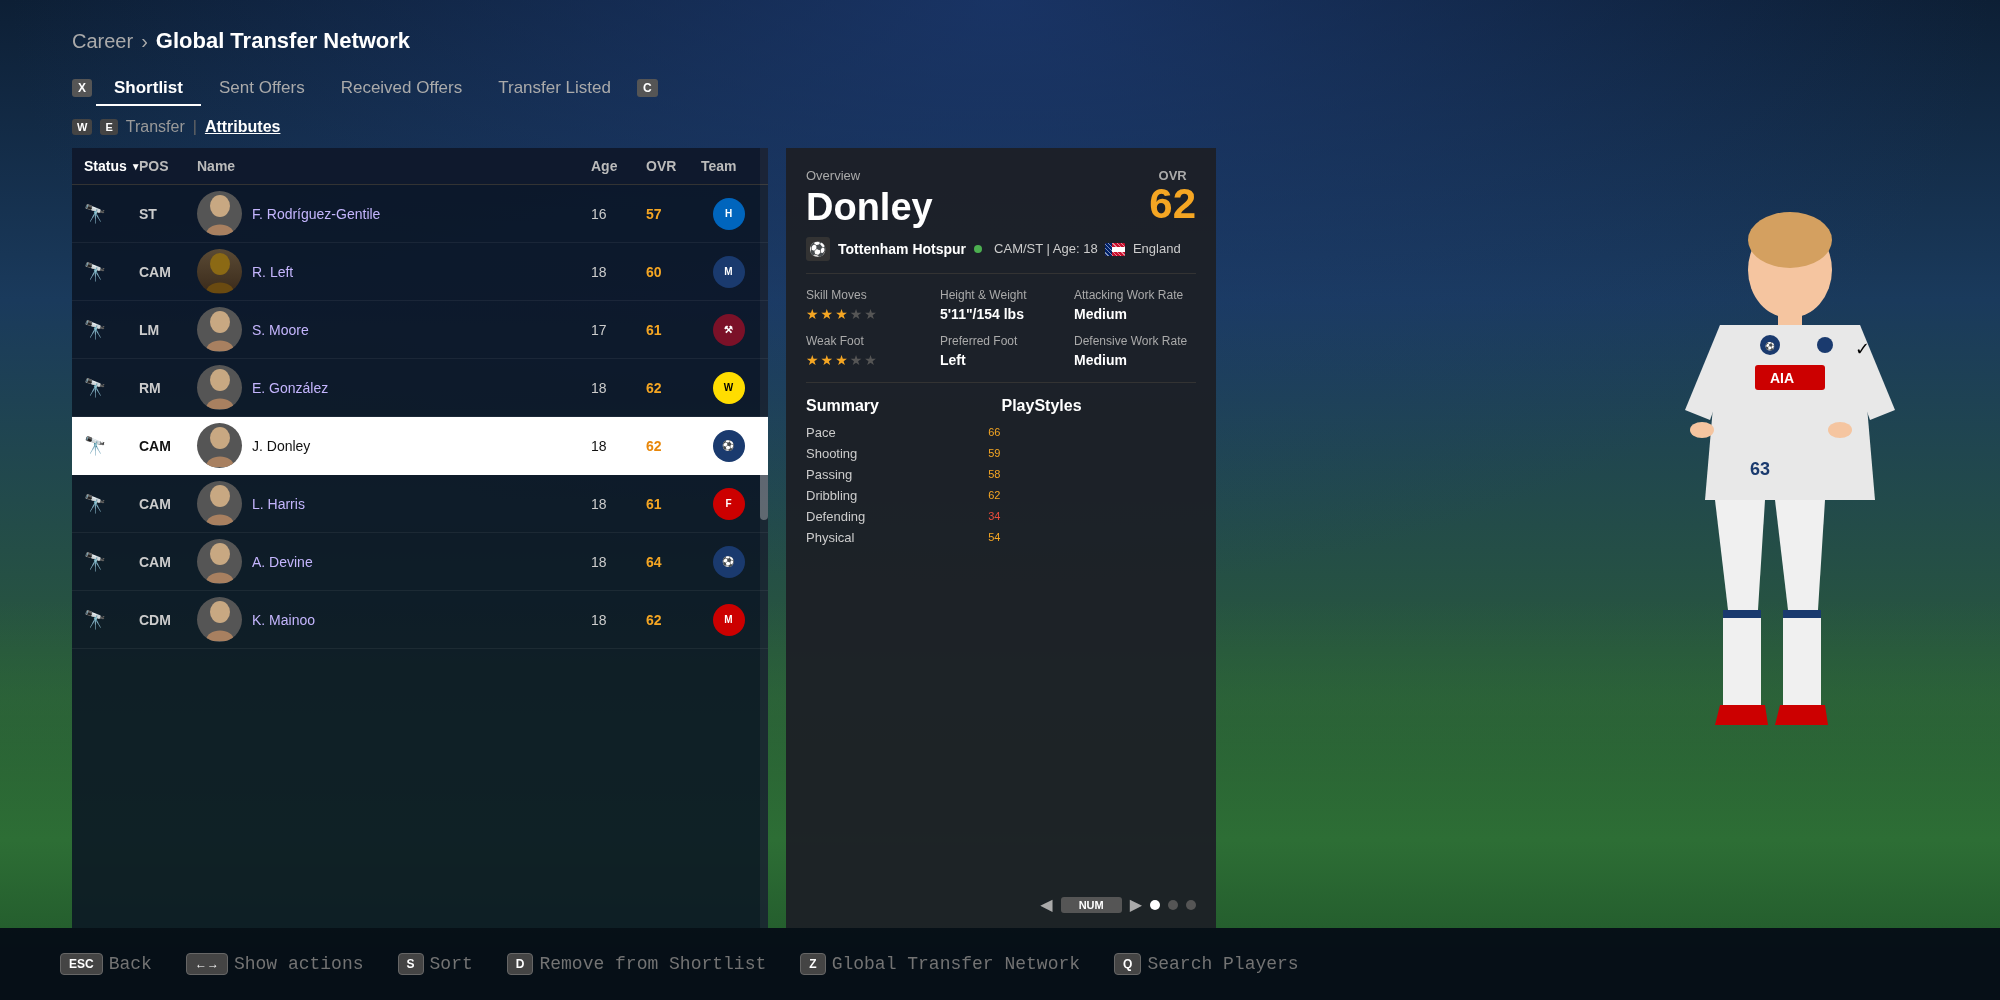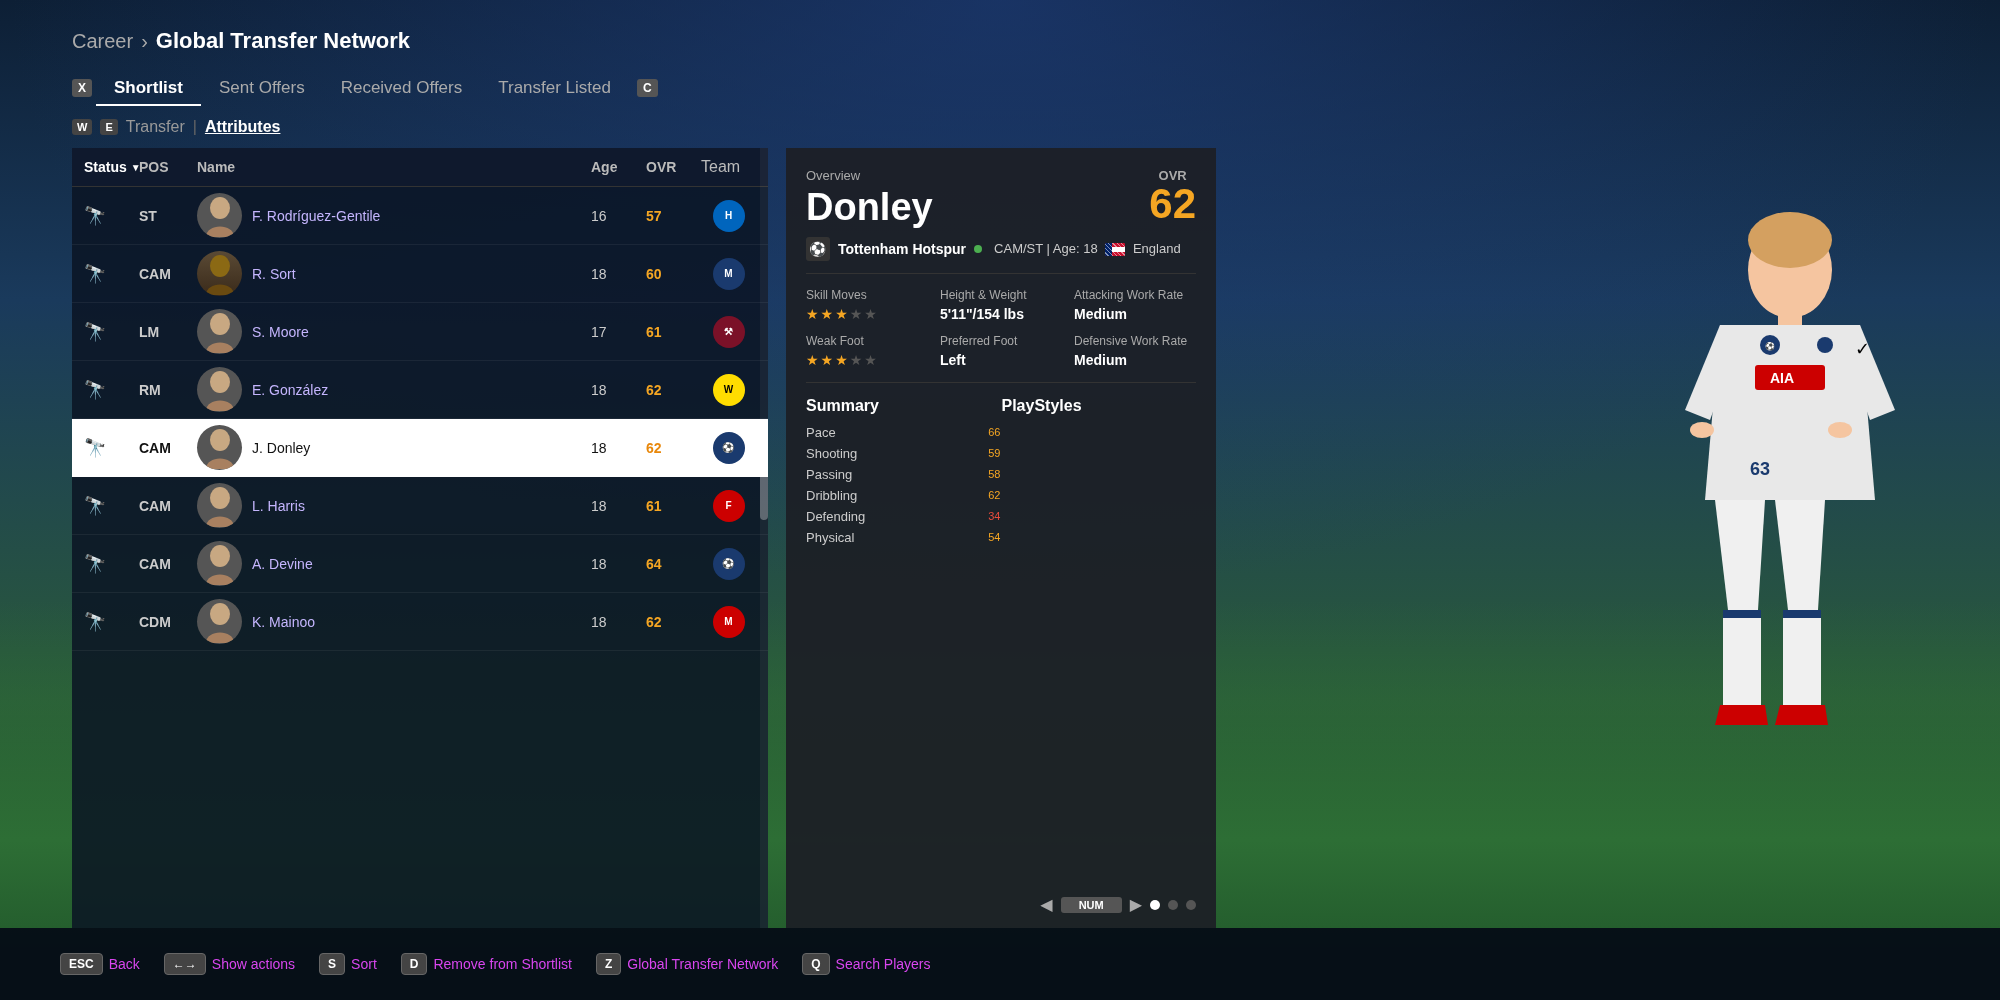--- a/index.html
+++ b/index.html
@@ -190,22 +190,22 @@
     }
     .col-ovr {
       width: 55px;
       color: #bbb;
       font-size: 14px;
       font-weight: bold;
     }
     .col-team {
       width: 55px;
       color: #bbb;
-      font-size: 16px;
-      font-weight: normal;
+      font-size: 14px;
+      font-weight: bold;
     }
     .sort-arrow {
       font-size: 10px;
       color: #fff;
     }
 
     
     .player-row {
       display: flex;
       align-items: center;
@@ -493,40 +493,41 @@
     .bottom-bar {
       position: absolute;
       bottom: 0;
       left: 0;
       right: 0;
       height: 72px;
       background: rgba(5, 12, 22, 0.95);
       display: flex;
       align-items: center;
       padding: 0 60px;
-      gap: 24px;
+      gap: 34px;
     }
     .action-item {
       display: flex;
       align-items: center;
       gap: 6px;
       cursor: pointer;
     }
     .action-key {
       background: #444;
       color: #fff;
       font-size: 12px;
       font-weight: bold;
       padding: 3px 8px;
       border-radius: 4px;
       border: 1px solid #666;
     }
     .action-label {
-      color: #d946ef;
-      font-size: 14px;
+      color: #737373;
+      font-size: 18px;
+      font-family: Liberation Mono, monospace;
     }
 
     
     .scroll-track {
       position: absolute;
       right: 0;
       top: 0;
       bottom: 0;
       width: 8px;
       background: rgba(255,255,255,0.05);
@@ -615,21 +616,21 @@
     <div class="cell-scout">
       <span class="scout-icon">🔭</span>
     </div>
     <div class="cell-pos">CAM</div>
     <div class="cell-avatar avatar-dark">
       <svg width="38" height="42" viewBox="0 0 38 42">
         <ellipse cx="19" cy="13" rx="10" ry="11" fill="#8B6914"></ellipse>
         <path d="M5,42 C5,28 33,28 33,42 Z" fill="#6a4a10"></path>
       </svg>
     </div>
-    <div class="cell-name">R. Sort</div>
+    <div class="cell-name">R. Left</div>
     <div class="cell-age">18</div>
     <div class="cell-ovr ovr-orange">60</div>
     <div class="cell-team">
       <div class="team-badge" style="background:#1a3a6e; color:#fff;">M</div>
     </div>
   </div>
         <div class="player-row">
     <div class="cell-scout">
       <span class="scout-icon">🔭</span>
     </div>

